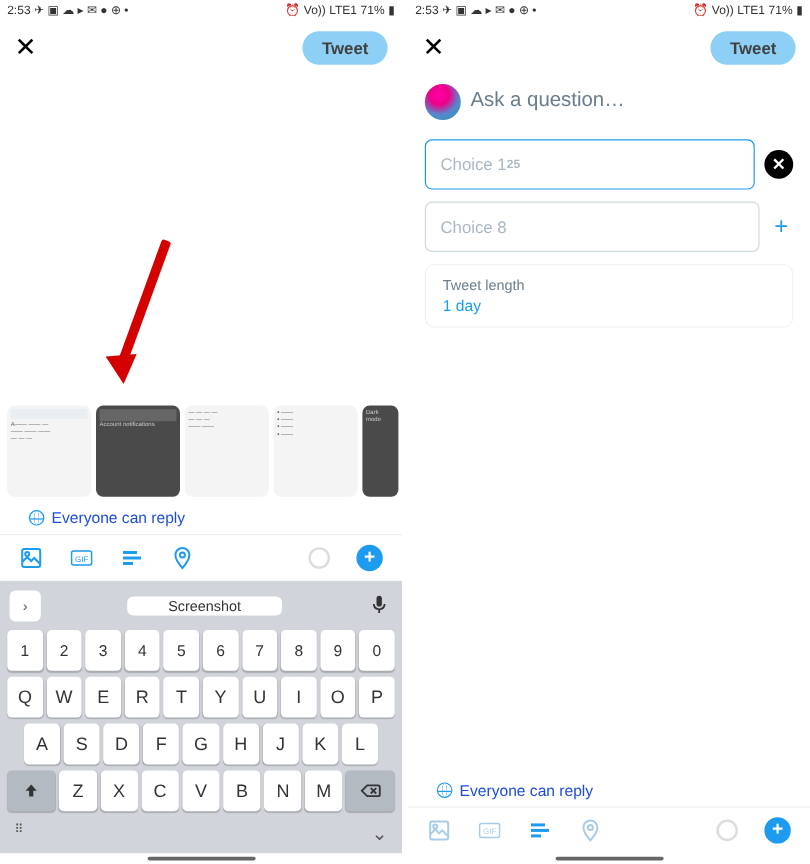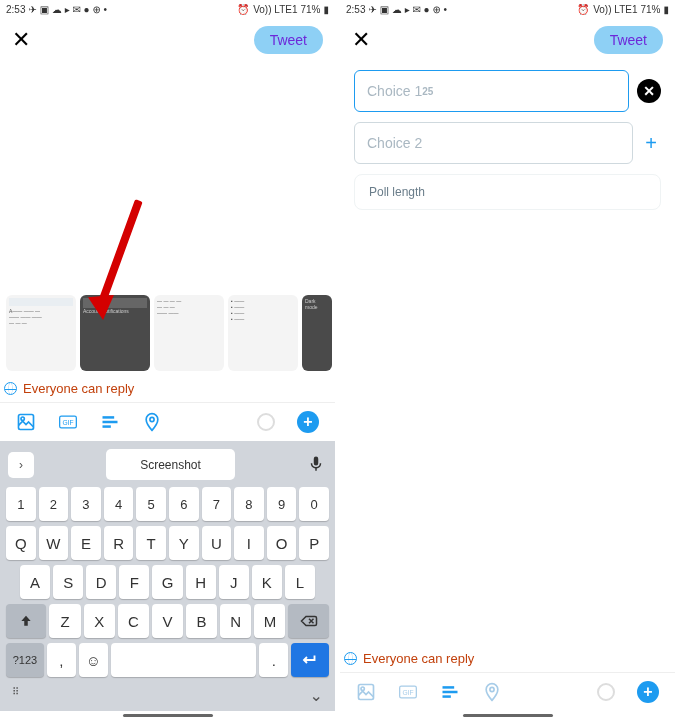--- a/index.html
+++ b/index.html
@@ -2,42 +2,42 @@
 <html><head>
 <meta charset="utf-8">
 <style>
   *{box-sizing:border-box;margin:0;padding:0;font-family:-apple-system,Helvetica,Arial,sans-serif}
   body{background:#fff;width:675px;height:720px;display:flex;gap:5px;position:relative}
   .phone{width:335px;height:720px;background:#fff;display:flex;flex-direction:column;position:relative;overflow:hidden}
   .status-bar{height:18px;display:flex;justify-content:space-between;align-items:center;padding:0 6px;font-size:10px;color:#333}
   .sb-left,.sb-right{display:flex;gap:3px;align-items:center}
   .header{height:44px;display:flex;justify-content:space-between;align-items:center;padding:0 12px}
   .x-btn{font-size:22px;font-weight:300;color:#000;cursor:pointer}
-  .tweet-btn{background:#8ed0f5;color:#6d28d9;font-weight:400;font-size:14px;padding:6px 16px;border-radius:18px;border:none}
+  .tweet-btn{background:#8ed0f5;color:#404040;font-weight:700;font-size:14px;padding:6px 16px;border-radius:18px;border:none}
   .compose{display:flex;gap:8px;padding:8px 14px}
   .avatar{width:30px;height:30px;border-radius:50%;background:radial-gradient(circle at 40% 30%,#f0a 0%,#e08 30%,#58c 60%,#29a 100%);flex-shrink:0}
   .compose-txt{color:#6a7d8a;font-size:17px;padding-top:3px}
   .gallery{display:flex;gap:4px;padding:4px 6px;overflow:hidden}
   .gal-card{width:70px;height:76px;background:#f4f4f4;border-radius:6px;flex-shrink:0;font-size:5px;color:#555;padding:3px;position:relative;overflow:hidden}
   .gal-card.dark{background:#4a4a4a;color:#ccc}
-  .reply-row{display:flex;align-items:center;gap:6px;padding:6px 4px;color:#c2410c;font-size:13px}
+  .reply-row{display:flex;align-items:center;gap:6px;padding:6px 24px;color:#1d4ed8;font-size:13px}
   .globe{width:13px;height:13px;border:1.5px solid #1d9bf0;border-radius:50%;position:relative}
   .globe::before{content:"";position:absolute;inset:0;border-left:1px solid #1d9bf0;border-right:1px solid #1d9bf0;border-radius:50%;transform:scaleX(.4)}
   .globe::after{content:"";position:absolute;top:50%;left:0;right:0;height:1px;background:#1d9bf0}
   .toolbar{display:flex;align-items:center;gap:22px;padding:8px 16px;border-top:1px solid #eee;position:relative}
   .t-ic{width:20px;height:20px;color:#1d9bf0;display:flex;align-items:center;justify-content:center}
   .t-spacer{flex:1}
   .prog-circle{width:18px;height:18px;border:2px solid #ddd;border-radius:50%}
   .plus-circle{width:22px;height:22px;background:#1d9bf0;border-radius:50%;color:#fff;display:flex;align-items:center;justify-content:center;font-size:16px;font-weight:700}
   .toolbar.faded .t-ic{color:#a7cce8}
   .toolbar.faded .plus-circle{background:#1d9bf0}
   .keyboard{background:#d1d5db;padding:6px;display:flex;flex-direction:column;gap:5px}
   .kb-sug{display:flex;align-items:center;gap:8px;padding:2px}
   .kb-chev{width:26px;height:26px;background:#fff;border-radius:5px;display:flex;align-items:center;justify-content:center;font-size:12px;color:#555}
-  .kb-word{flex:1;background:#fff;border-radius:5px;height:31px;display:flex;align-items:center;justify-content:center;font-size:12px;color:#333;margin:0 64px}
+  .kb-word{flex:1;background:#fff;border-radius:5px;height:16px;display:flex;align-items:center;justify-content:center;font-size:12px;color:#333;margin:0 64px}
   .kb-mic{width:20px;height:20px;color:#333}
   .kb-row{display:flex;gap:3px}
   .key{flex:1;background:#fff;border-radius:4px;height:34px;display:flex;align-items:center;justify-content:center;font-size:15px;color:#333;box-shadow:0 1px 1px rgba(0,0,0,.2)}
   .key.num{font-size:13px}
   .key.shift,.key.bk{flex:1.3;background:#b4bac2}
   .key.fn{flex:1.3;background:#b4bac2;font-size:11px}
   .key.space{flex:5}
   .key.enter{flex:1.3;background:#1f76e3;color:#fff}
   .kb-bot{display:flex;justify-content:space-between;padding:4px 6px 0;color:#555}
   .kb-dots{font-size:10px;letter-spacing:1px}
@@ -176,33 +176,20 @@
         <div class="key">B</div>
         <div class="key">N</div>
         <div class="key">M</div>
       <div class="key bk">
           <svg viewBox="0 0 24 24" width="18" height="18" fill="none" stroke="#333" stroke-width="2">
             <path d="M20 6H8l-6 6 6 6h12a2 2 0 002-2V8a2 2 0 00-2-2z"></path>
             <path d="M12 9l6 6M18 9l-6 6"></path>
           </svg>
         </div>
     </div>
-    <div class="kb-row">
-      <div class="key fn">?123</div>
-      <div class="key" style="flex:1">,</div>
-      <div class="key" style="flex:1">☺</div>
-      <div class="key space"></div>
-      <div class="key" style="flex:1">.</div>
-      <div class="key enter">
-          <svg viewBox="0 0 24 24" width="18" height="18" fill="none" stroke="#fff" stroke-width="2.5">
-            <path d="M4 12h14V6"></path>
-            <path d="M8 8l-4 4 4 4"></path>
-          </svg>
-        </div>
-    </div>
     <div class="kb-bot">
       <span class="kb-dots">⠿</span>
       <span>⌄</span>
     </div>
   </div>
   <div class="home-ind"></div>
   <div class="arrow">
     <div class="arrow-line"></div>
       <div class="arrow-head"></div>
   </div>
@@ -218,36 +205,41 @@
       <span>⏰</span>
       <span>Vo)) LTE1</span>
       <span>71%</span>
       <span>▮</span>
     </div>
   </div>
   <div class="header">
     <span class="x-btn">✕</span>
     <button class="tweet-btn">Tweet</button>
   </div>
+  <div class="compose">
+    <div class="avatar"></div>
+    <div class="compose-txt">Ask a question…</div>
+  </div>
   <div class="poll-area">
     <div class="poll-row">
       <div class="poll-input active">
         <span>Choice 1</span>
         <span class="poll-count">25</span>
       </div>
       <div class="poll-x">✕</div>
     </div>
     <div class="poll-row">
       <div class="poll-input">
-        <span>Choice 2</span>
+        <span>Choice 8</span>
       </div>
       <div class="poll-plus">+</div>
     </div>
     <div class="poll-len">
-      <div class="poll-len-lbl">Poll length</div>
+      <div class="poll-len-lbl">Tweet length</div>
+      <div class="poll-len-val">1 day</div>
     </div>
   </div>
   <div class="spacer-fill"></div>
   <div class="reply-row">
     <span class="globe"></span>
     <span>Everyone can reply</span>
   </div>
   <div class="toolbar faded">
     <span class="t-ic">
         <svg viewBox="0 0 24 24" width="20" height="20" fill="none" stroke="currentColor" stroke-width="2">

